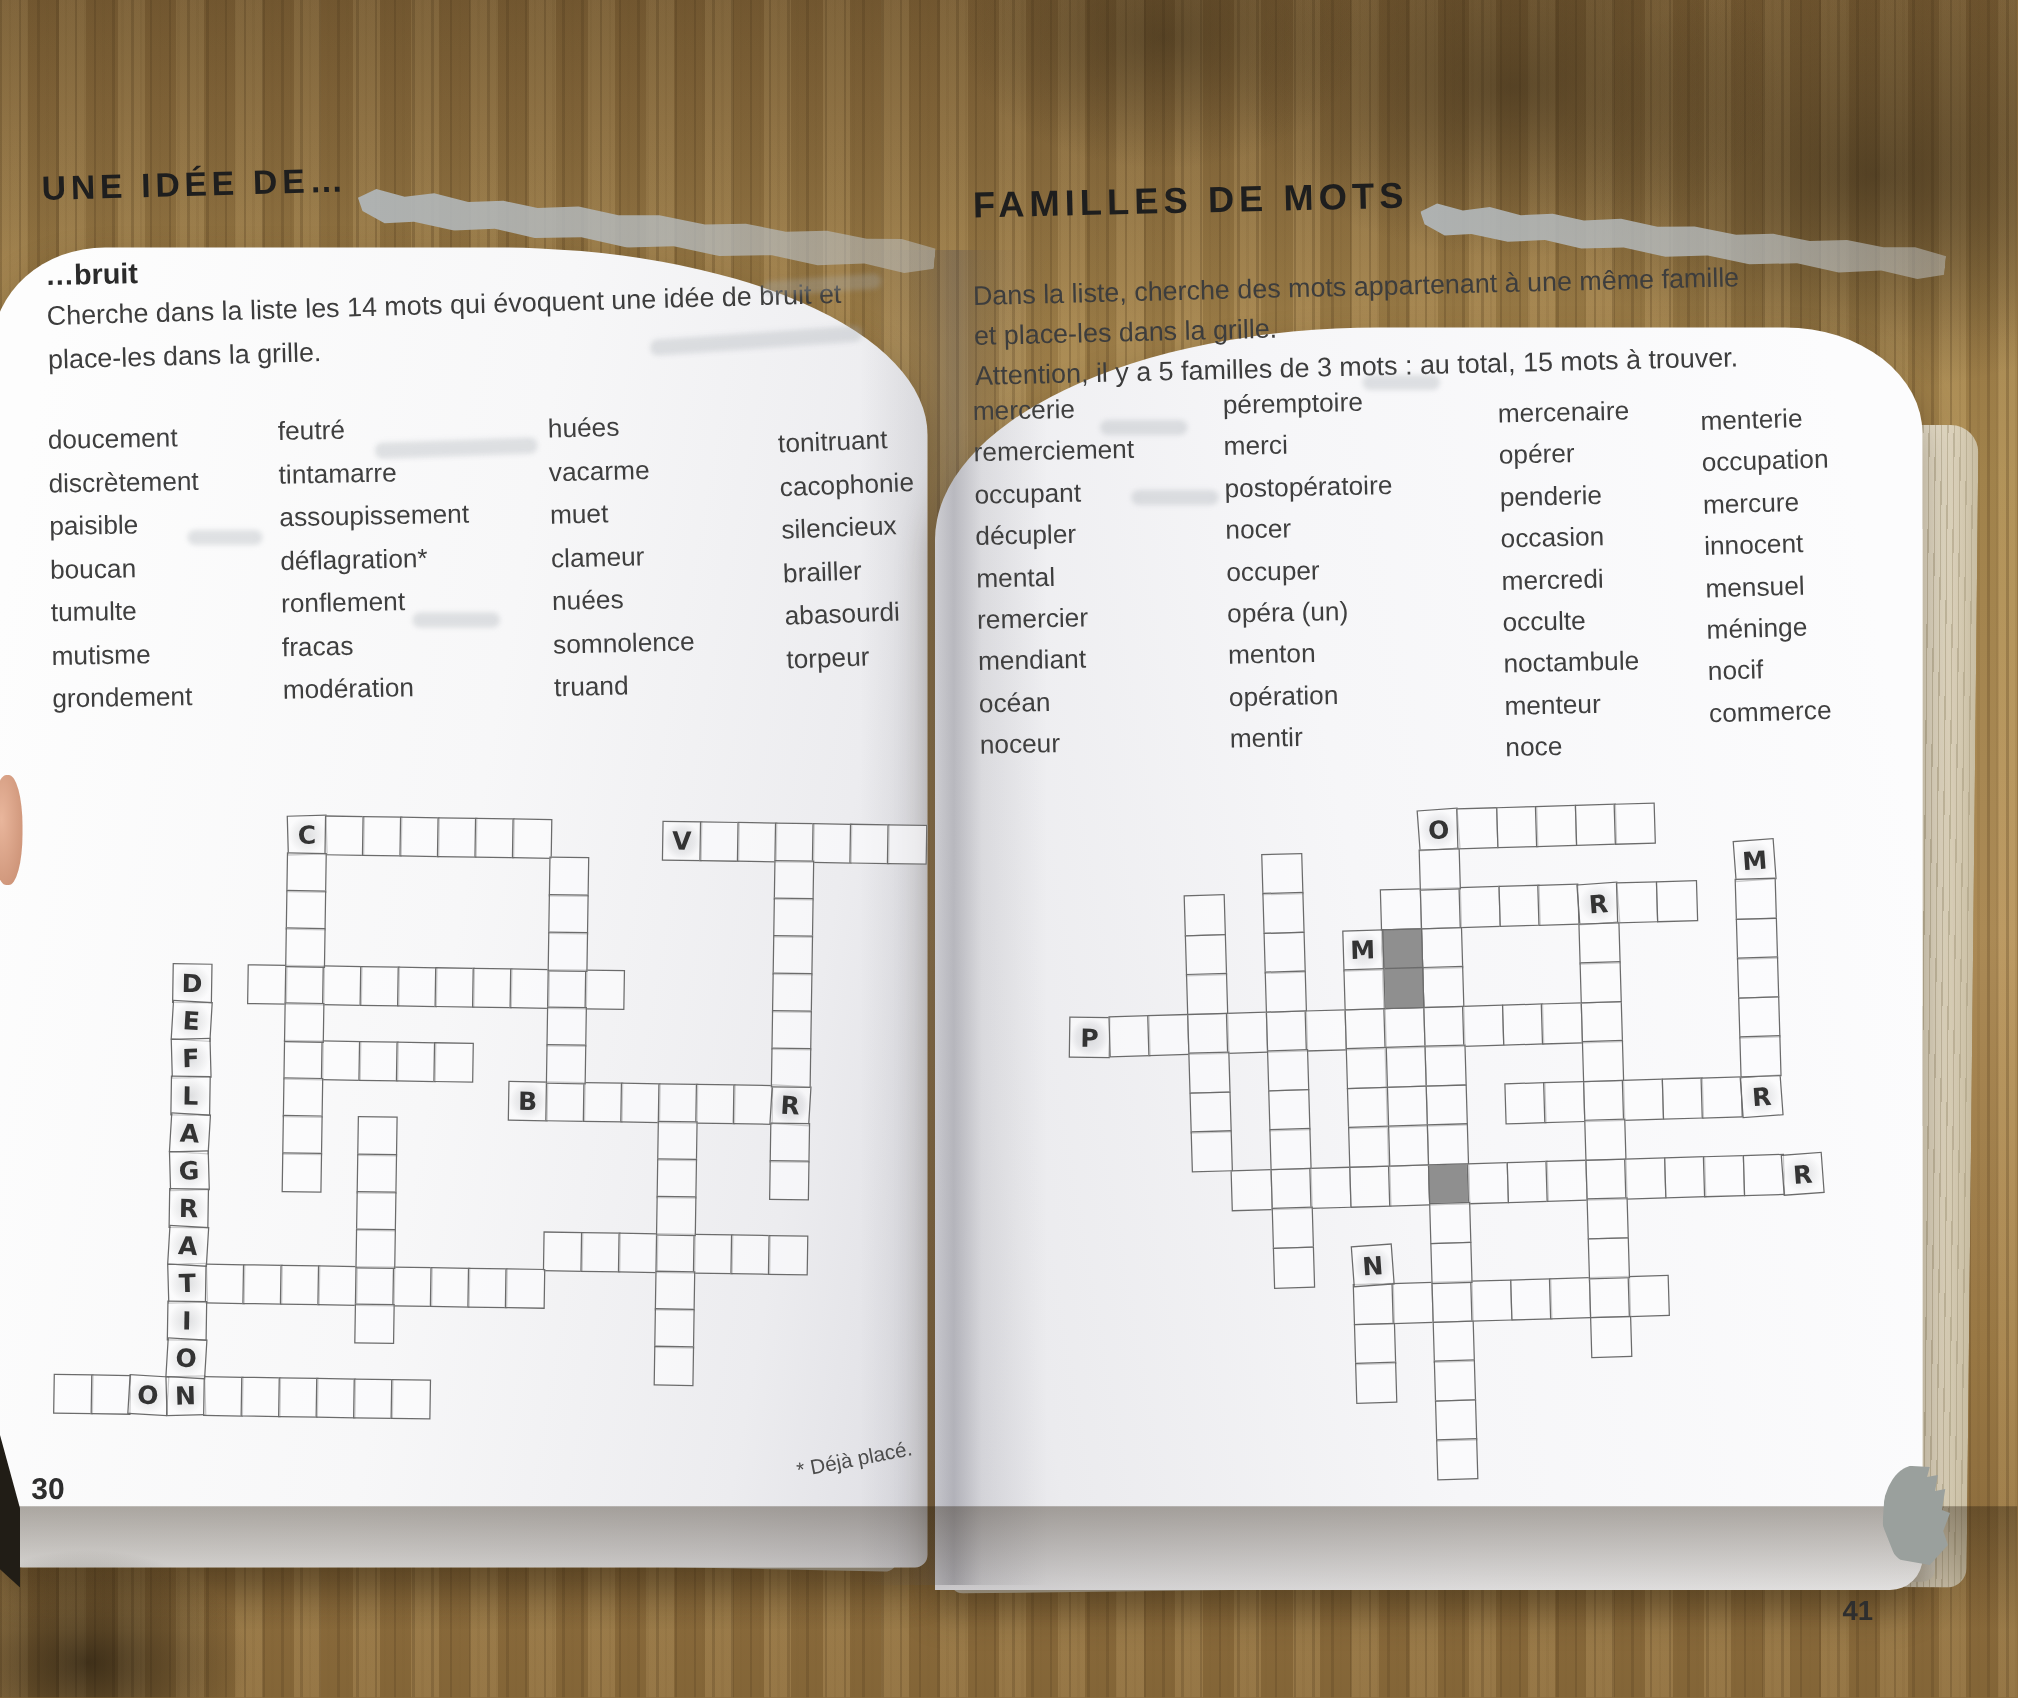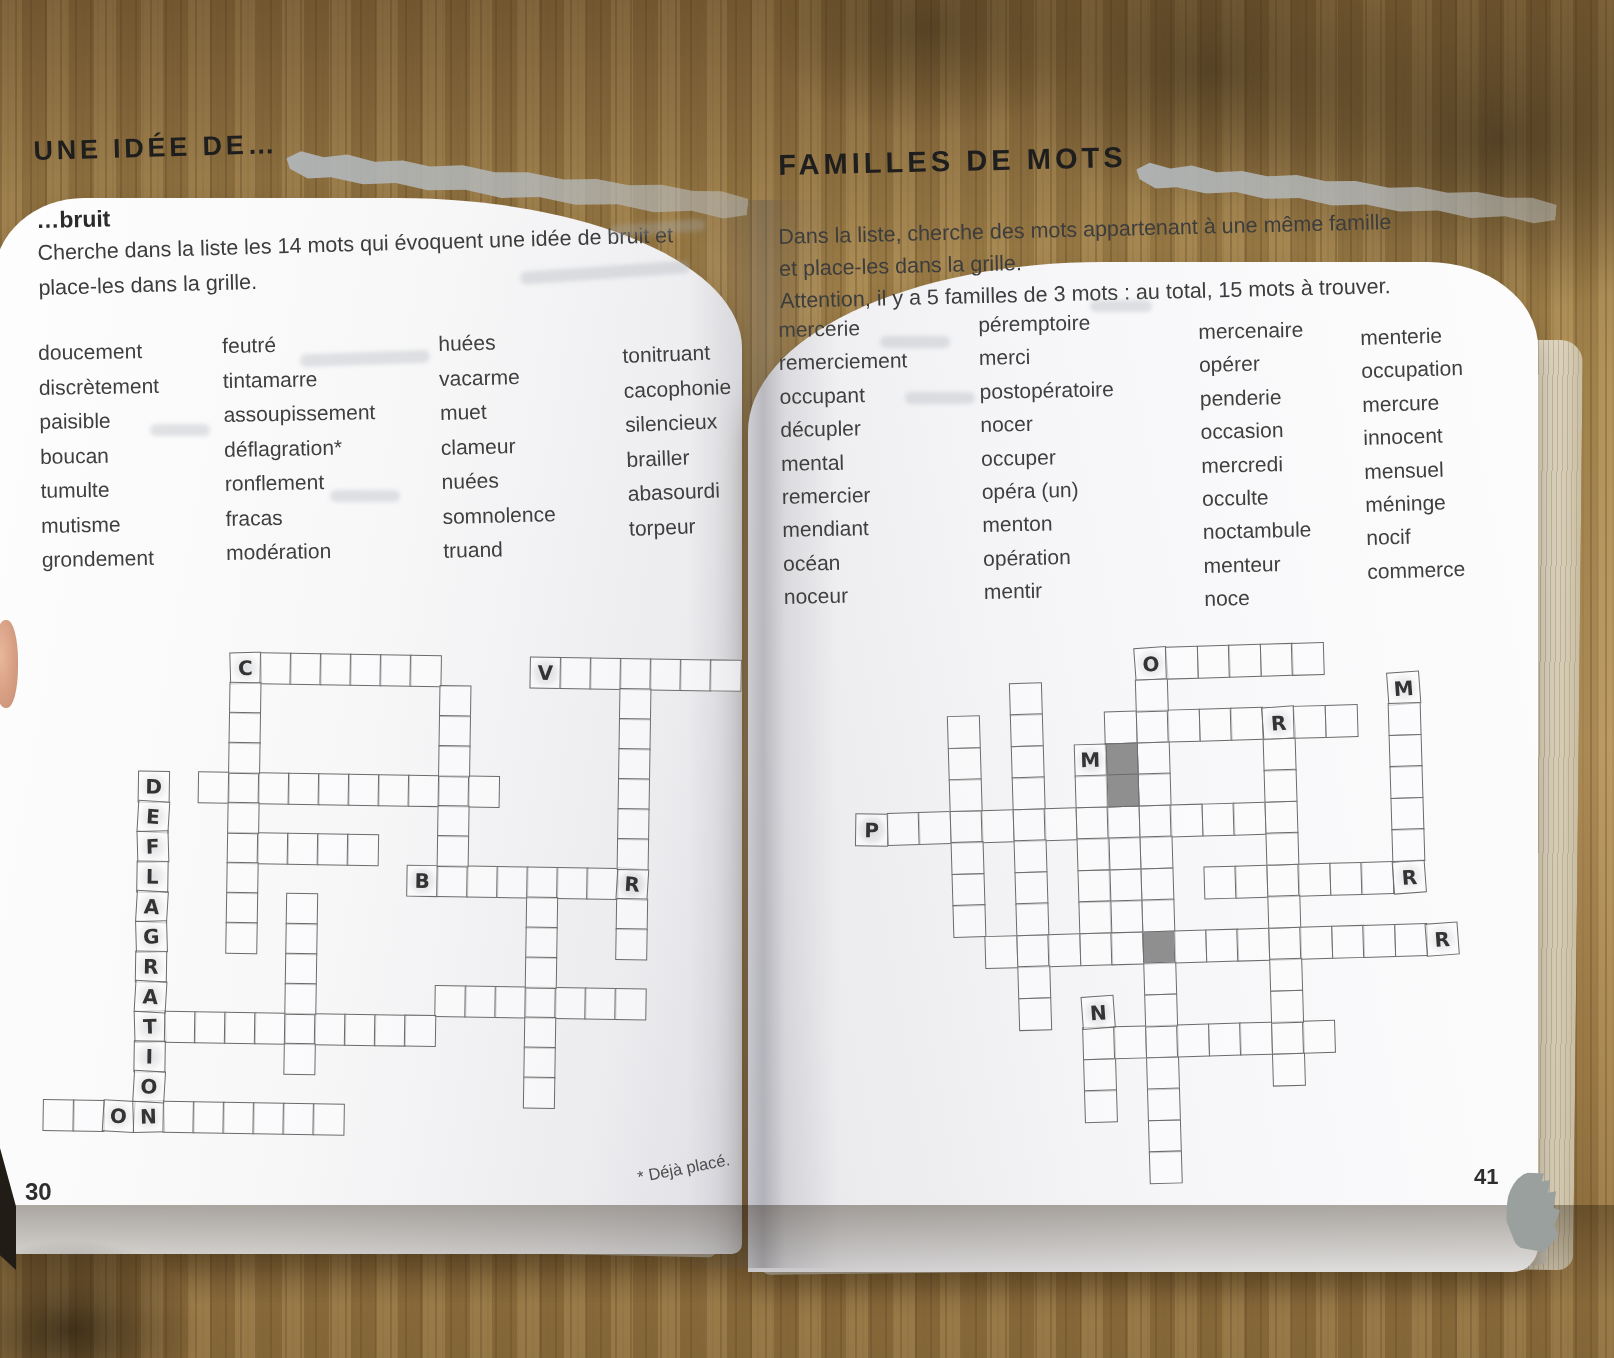--- a/index.html
+++ b/index.html
@@ -74,21 +74,21 @@
   #lc1{left:38px;top:341px;transform:rotate(-1deg);}
   #lc2{left:222px;top:334px;transform:rotate(-1.1deg);}
   #lc3{left:438px;top:332px;transform:rotate(-1.4deg);}
   #lc4{left:622px;top:344px;transform:rotate(-2.2deg);}
   #rc1{left:778px;top:318px;transform:rotate(-1.2deg);}
   #rc2{left:978px;top:313px;transform:rotate(-1.2deg);}
   #rc3{left:1198px;top:320px;transform:rotate(-1.3deg);}
   #rc4{left:1360px;top:326px;transform:rotate(-1.7deg);}
   #footnote{left:636px;top:1168px;font-size:16.5px;color:#4c4c4c;transform:rotate(-11deg);}
   #pn40{left:25px;top:1178px;font-size:24px;color:#2e2e2e;font-weight:600;}
-  #pn41{left:1474px;top:1164px;font-size:22px;color:#2e2e2e;font-weight:600;}
+  #pn41{left:1474px;top:1276px;font-size:22px;color:#2e2e2e;font-weight:600;}
 
   
   .grid{position:absolute;transform-origin:left top;}
   .cell{position:absolute;box-sizing:border-box;border:1.5px solid #6b6b6b;
     background:rgba(252,252,253,.65);display:flex;align-items:center;justify-content:center;
     font-family:"DejaVu Sans",sans-serif;font-weight:bold;font-size:20px;color:#333;}
   .cell.letter{background:radial-gradient(closest-side, rgba(190,192,195,.48), rgba(190,192,195,.15) 68%, rgba(252,252,253,.65));}
   .cell.dark{background:#8f8f8f;}
 
   .ghost{position:absolute;background:rgba(165,170,177,.32);border-radius:6px;filter:blur(2px);}

